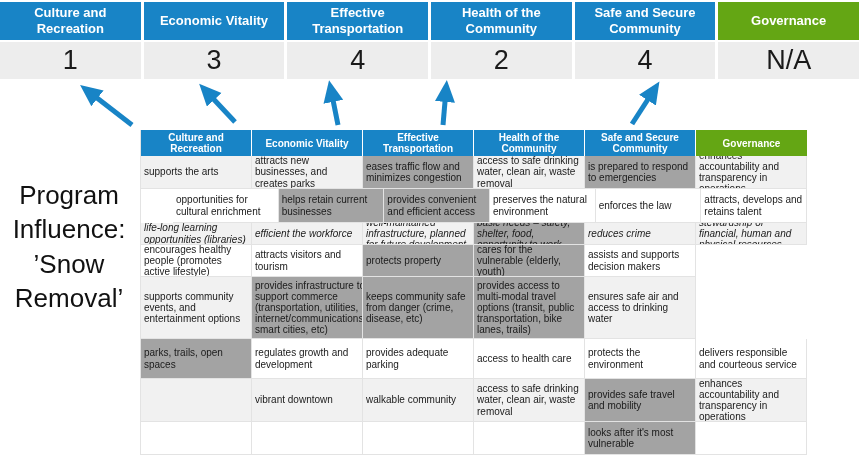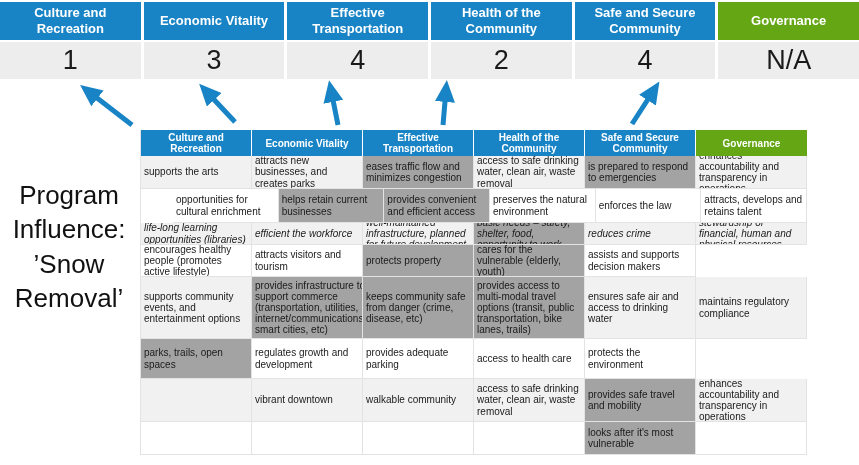--- a/index.html
+++ b/index.html
@@ -128,28 +128,28 @@
         <div class="m-cell hl">protects property</div>
         <div class="m-cell hl">cares for the vulnerable (elderly, youth)</div>
         <div class="m-cell">assists and supports decision makers</div>
       </div>
       <div class="m-row" style="height: 62px;">
         <div class="m-cell band">supports community events, and entertainment options</div>
         <div class="m-cell band hl">provides infrastructure to support commerce (transportation, utilities, internet/communications, smart cities, etc)</div>
         <div class="m-cell band hl">keeps community safe from danger (crime, disease, etc)</div>
         <div class="m-cell band hl">provides access to multi-modal travel options (transit, public transportation, bike lanes, trails)</div>
         <div class="m-cell band">ensures safe air and access to drinking water</div>
-        <div class="m-cell band">maintains regulatory compliance</div>
       </div>
       <div class="m-row" style="height: 40px;">
         <div class="m-cell hl">parks, trails, open spaces</div>
         <div class="m-cell">regulates growth and development</div>
         <div class="m-cell">provides adequate parking</div>
         <div class="m-cell">access to health care</div>
         <div class="m-cell">protects the environment</div>
+        <div class="m-cell">delivers responsible and courteous service</div>
       </div>
       <div class="m-row" style="height: 43px;">
         <div class="m-cell band"></div>
         <div class="m-cell band">vibrant downtown</div>
         <div class="m-cell band">walkable community</div>
         <div class="m-cell band">access to safe drinking water, clean air, waste removal</div>
         <div class="m-cell band hl">provides safe travel and mobility</div>
         <div class="m-cell band">enhances accountability and transparency in operations</div>
       </div>
       <div class="m-row" style="height: 33px;">

